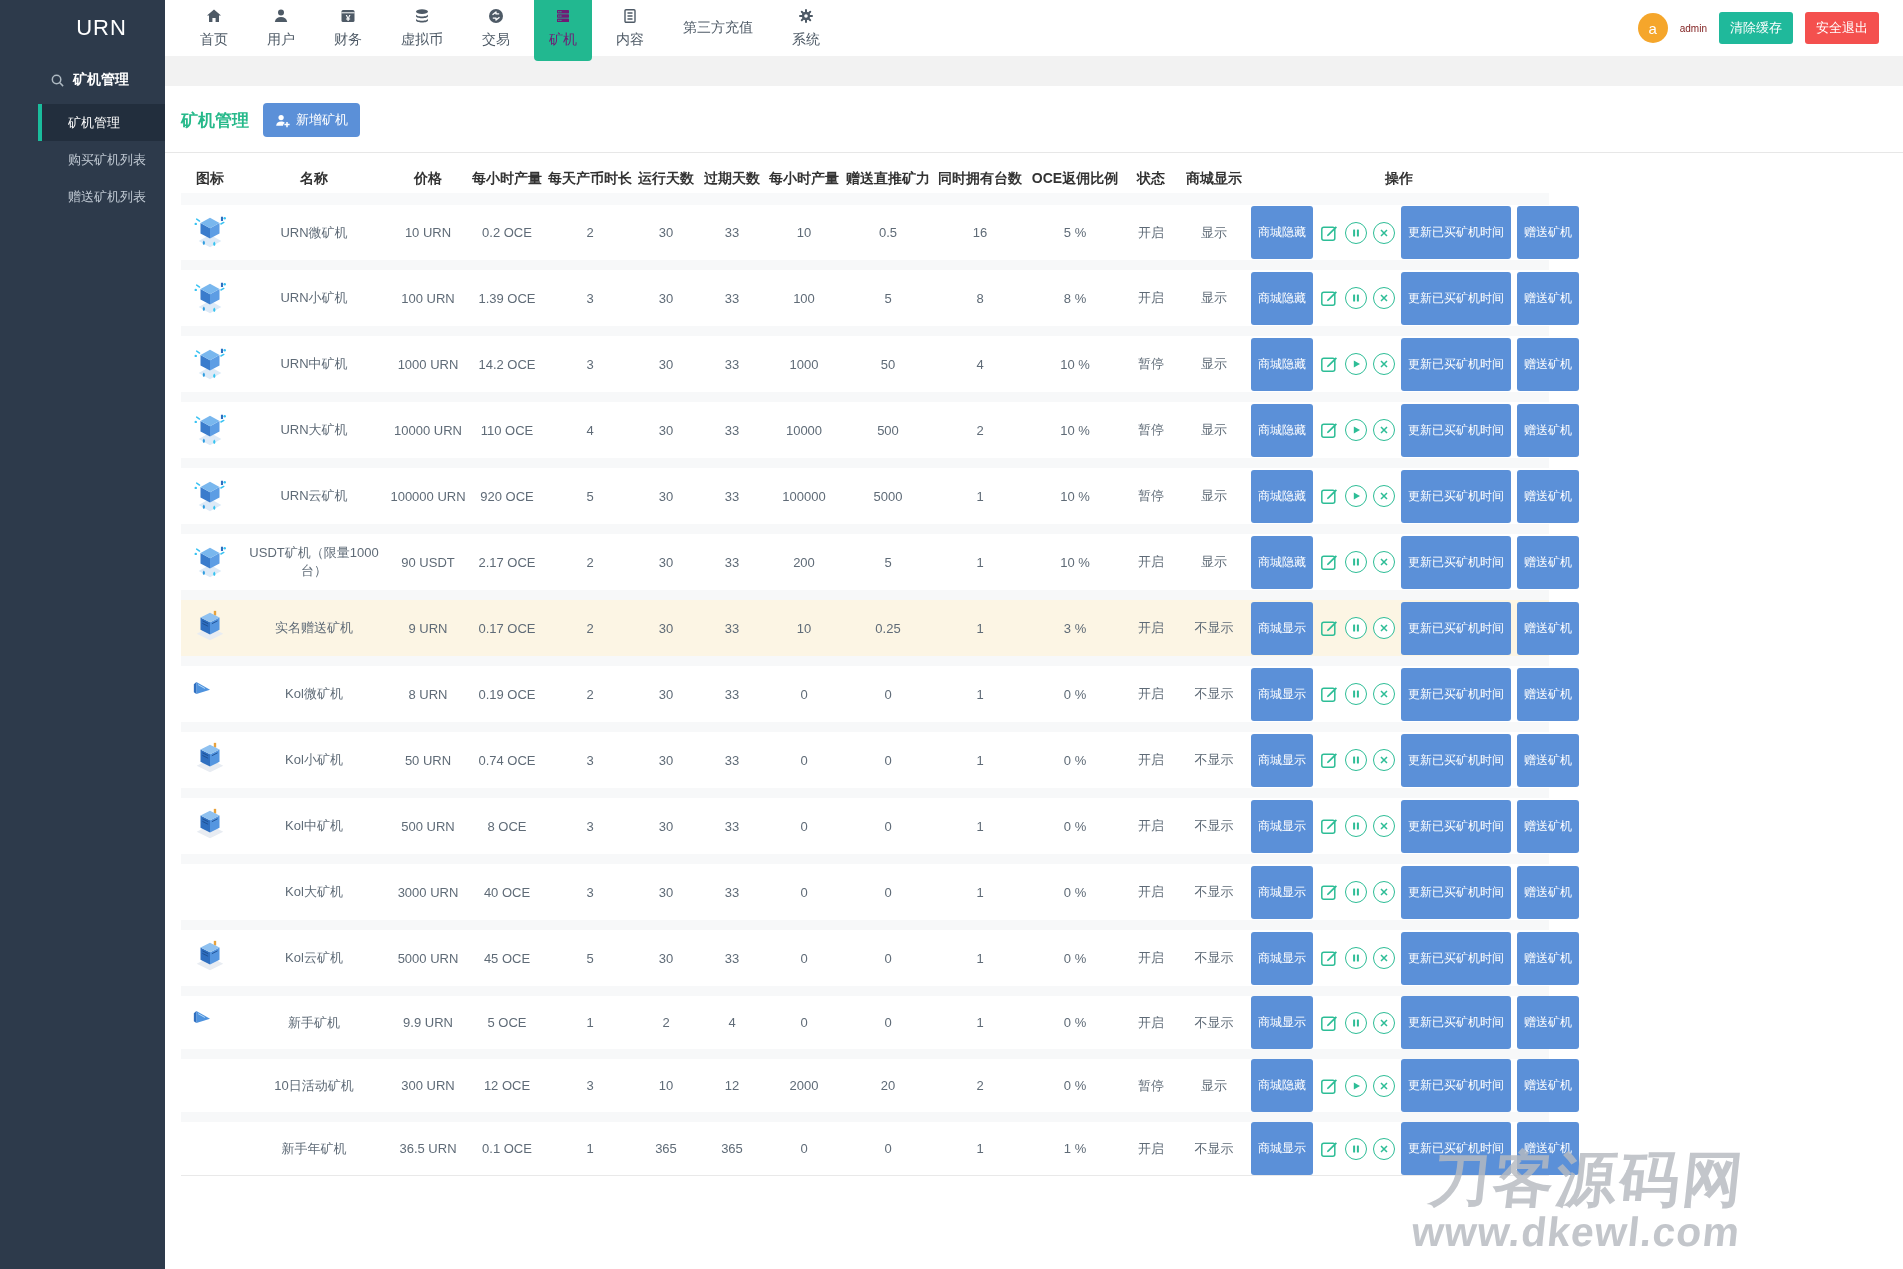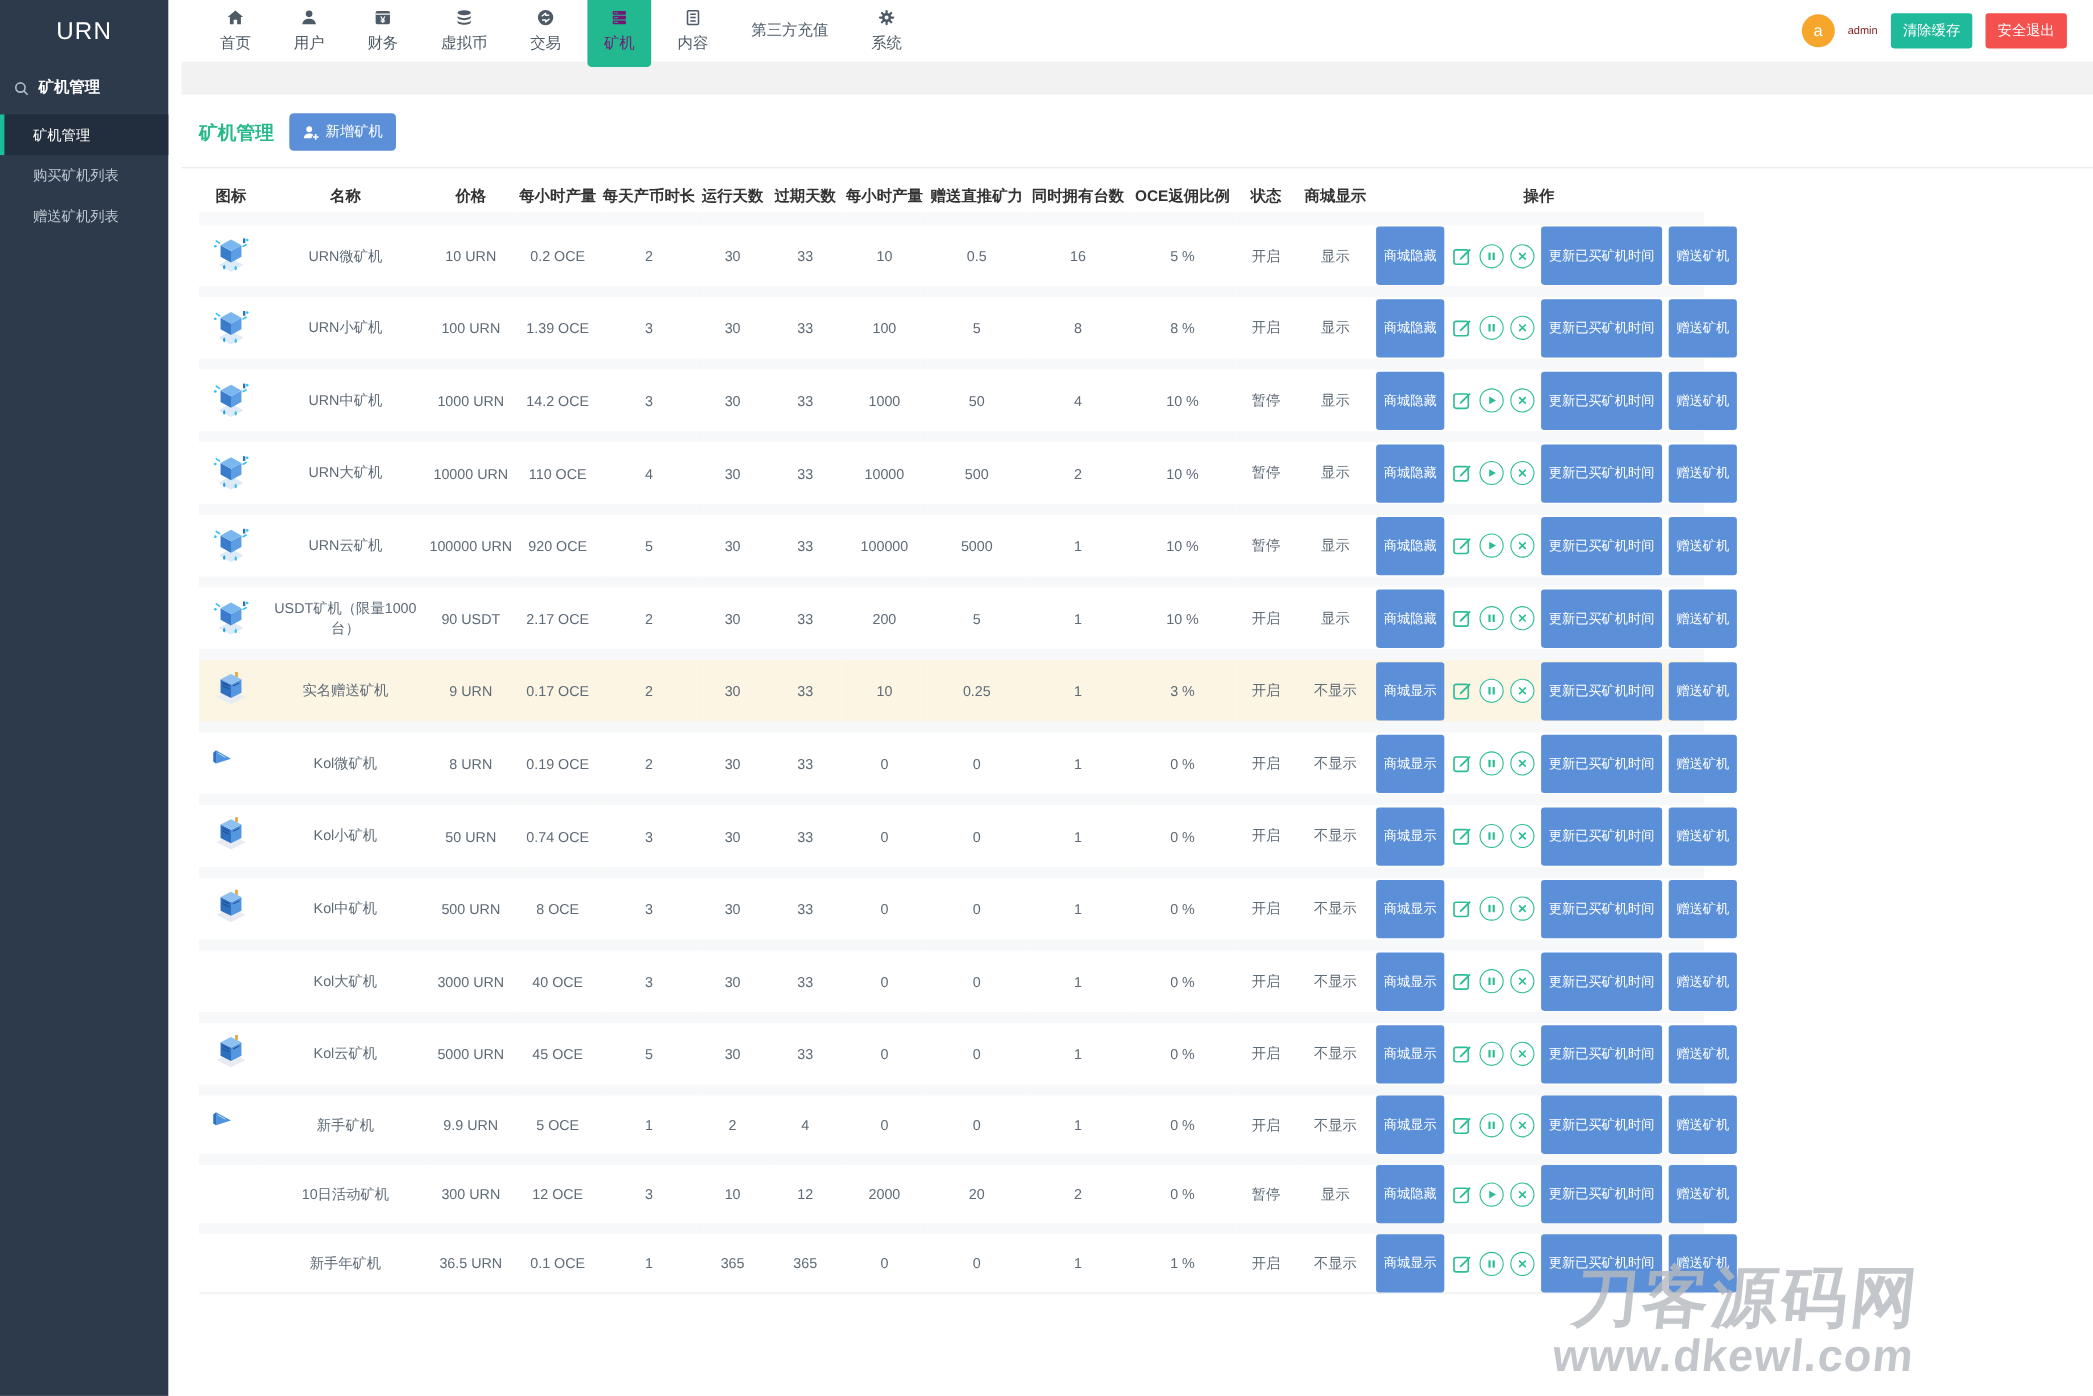--- a/index.html
+++ b/index.html
@@ -1,20 +1,20 @@
 <!DOCTYPE html>
 <html><head>
 <meta charset="utf-8">
 <style>
   * { box-sizing: border-box; margin: 0; padding: 0; }
   html,body { width: 1903px; height: 1269px; overflow: hidden; }
   body { font-family: "Liberation Sans", "DejaVu Sans", sans-serif; background: #fff; position: relative; }
 
   
-  .sidebar { position: absolute; left:0; top:0; bottom:0; width:153px; background:#2d3a4b; z-index:10; }
+  .sidebar { position: absolute; left:0; top:0; bottom:0; width:165px; background:#2d3a4b; z-index:10;padding-left:38px; }
   .brand { height:56px; line-height:56px; text-align:center; color:#fff; font-size:22px; letter-spacing:1px; }
   .side-search { display:flex; align-items:center; gap:8px; padding:15px 12px 15px 12px; color:#fff; font-weight:bold; font-size:14px; cursor:pointer; }
   .side-search svg { width:15px; height:15px; color:#aeb9c2; }
   .side-item { height:37px; line-height:37px; padding-left:26px; font-size:13px; color:#bfc8d2; cursor:pointer; border-left:4px solid transparent; }
   .side-item.active { background:#222e3d; color:#fff; border-left-color:#1abc9c; }
 
   
   .main { margin-left:165px; height:100%; position:relative; background:#fff; }
   .topbar { height:56px; background:#fff; display:flex; align-items:center; justify-content:space-between; padding:0 24px 0 20px; }
   .top-nav { display:flex; align-items:center; gap:9px; }

